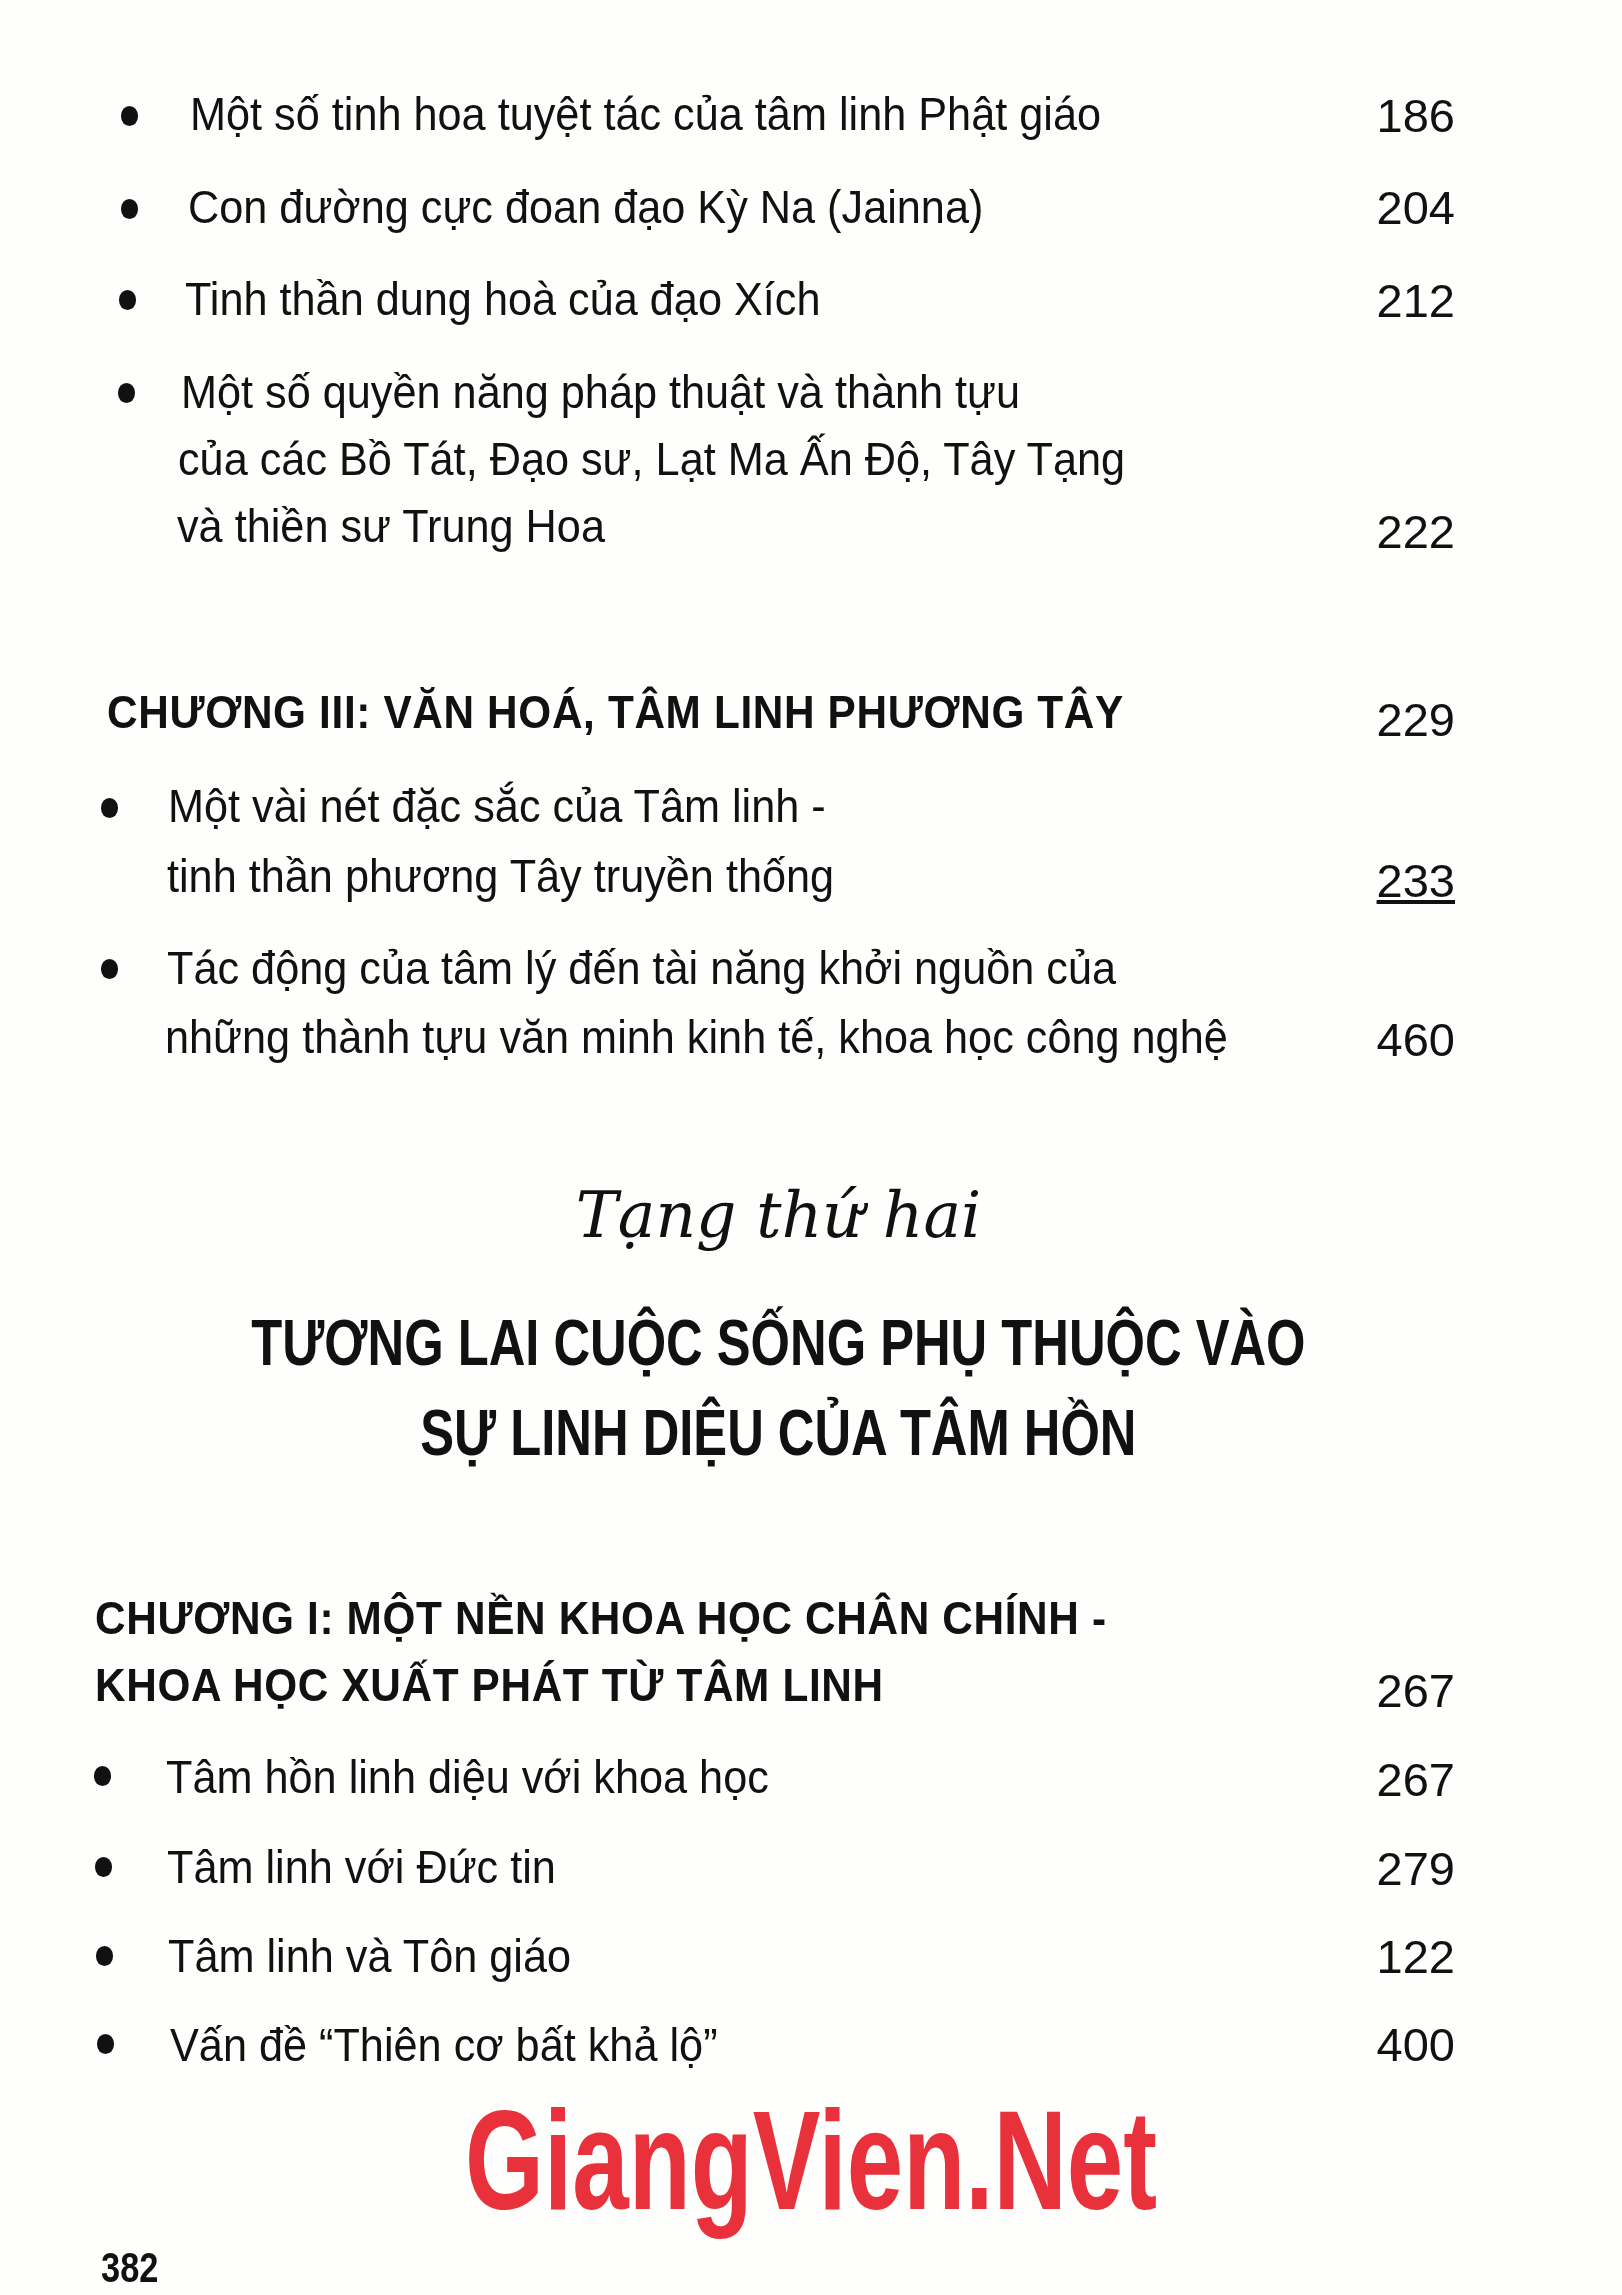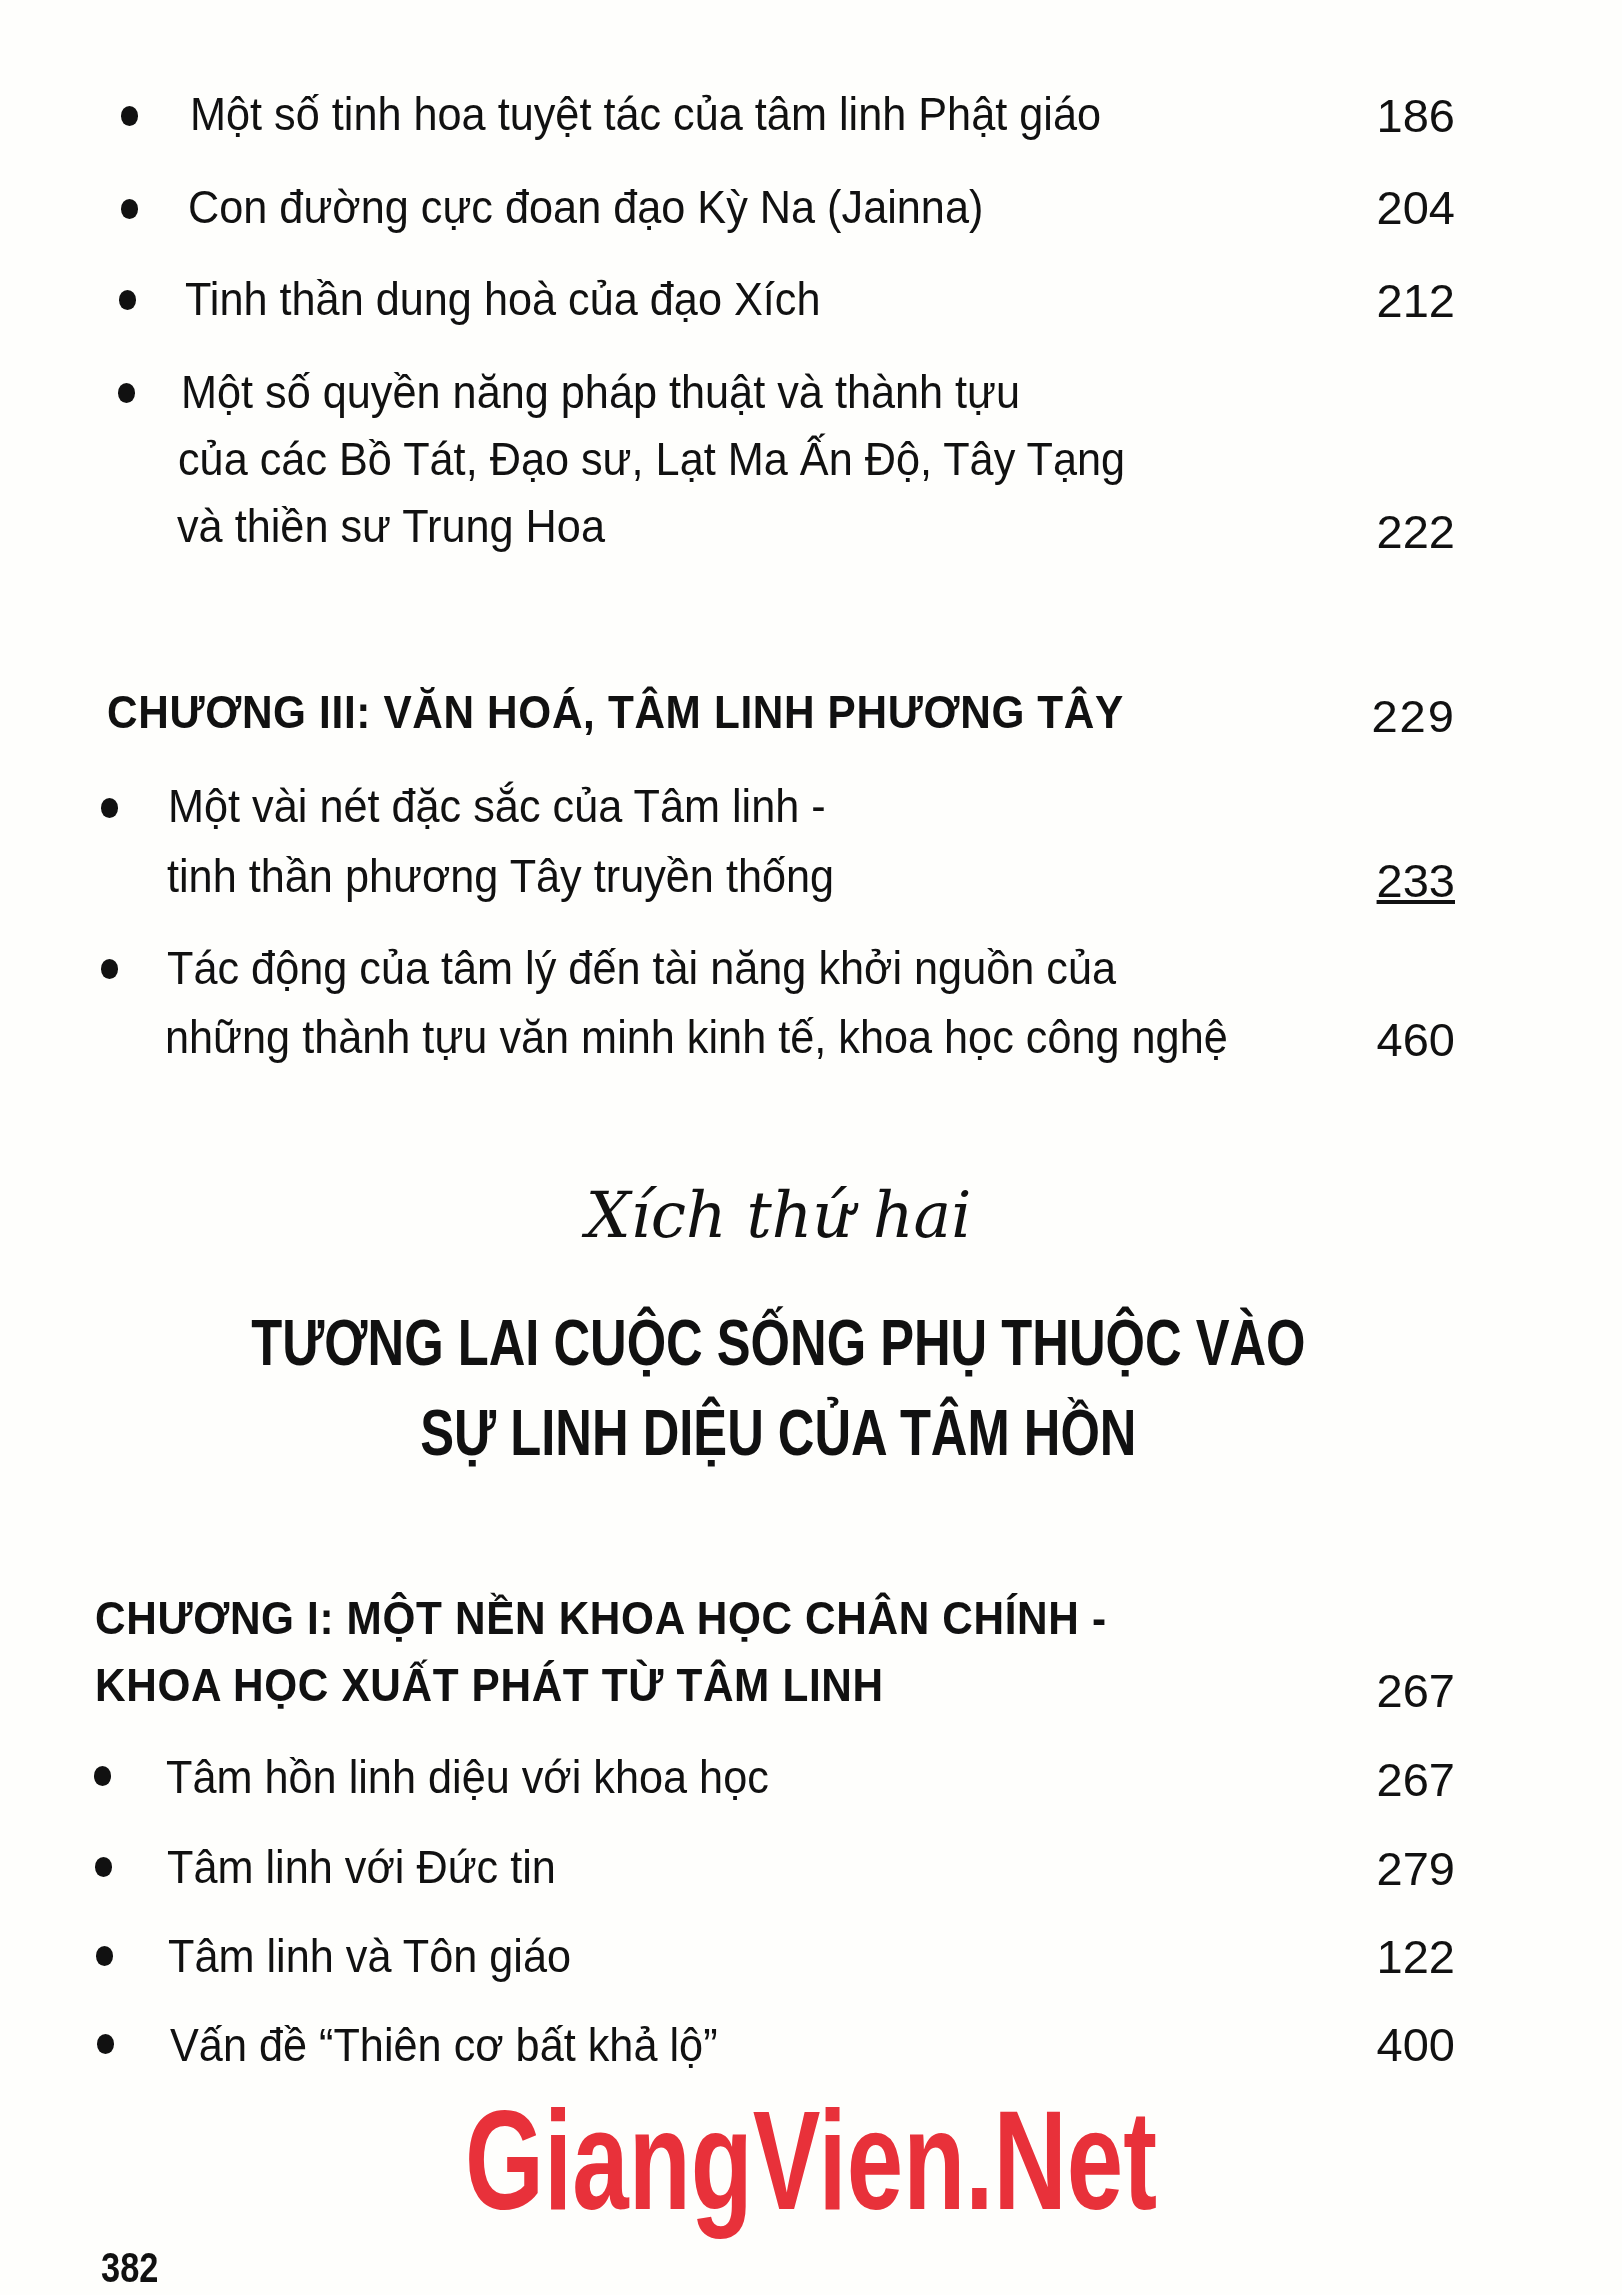--- a/index.html
+++ b/index.html
@@ -70,36 +70,36 @@
 <div>
   <span class="bullet" style="left:118px;top:383px;"></span>
   <span class="line" style="left:181px;top:368px;">Một số quyền năng pháp thuật và thành tựu</span>
   <span class="line" style="left:178px;top:435px;">của các Bồ Tát, Đạo sư, Lạt Ma Ấn Độ, Tây Tạng</span>
   <span class="line" style="left:177px;top:502px;">và thiền sư Trung Hoa</span>
   <span class="pg" style="top:508px;">222</span>
 </div>
 
 <div>
   <span class="chapter" style="left:107px;top:689px;">CHƯƠNG III: VĂN HOÁ, TÂM LINH PHƯƠNG TÂY</span>
-  <span class="pg" style="top:696px;font-family:Liberation Mono, monospace;">229</span>
+  <span class="pg" style="top:696px;">229</span>
 </div>
 <div>
   <span class="bullet" style="left:101px;top:798px;"></span>
   <span class="line" style="left:168px;top:782px;">Một vài nét đặc sắc của Tâm linh -</span>
   <span class="line" style="left:167px;top:852px;">tinh thần phương Tây truyền thống</span>
   <span class="pg" style="top:857px;text-decoration:underline;">233</span>
 </div>
 <div>
   <span class="bullet" style="left:101px;top:959px;"></span>
   <span class="line" style="left:167px;top:944px;">Tác động của tâm lý đến tài năng khởi nguồn của</span>
   <span class="line" style="left:165px;top:1013px;">những thành tựu văn minh kinh tế, khoa học công nghệ</span>
   <span class="pg" style="top:1016px;">460</span>
 </div>
 
-<div class="part-script">Xích thứ hai</div>
+<div class="part-script">Tạng thứ hai</div>
 <div class="title" style="top:1310px;">TƯƠNG LAI CUỘC SỐNG PHỤ THUỘC VÀO</div>
 <div class="title" style="top:1400px;">SỰ LINH DIỆU CỦA TÂM HỒN</div>
 
 <div>
   <span class="chapter" style="left:95px;top:1595px;">CHƯƠNG I: MỘT NỀN KHOA HỌC CHÂN CHÍNH -</span>
   <span class="chapter" style="left:95px;top:1662px;">KHOA HỌC XUẤT PHÁT TỪ TÂM LINH</span>
   <span class="pg" style="top:1667px;">267</span>
 </div>
 <div>
   <span class="bullet" style="left:94px;top:1766px;"></span>

